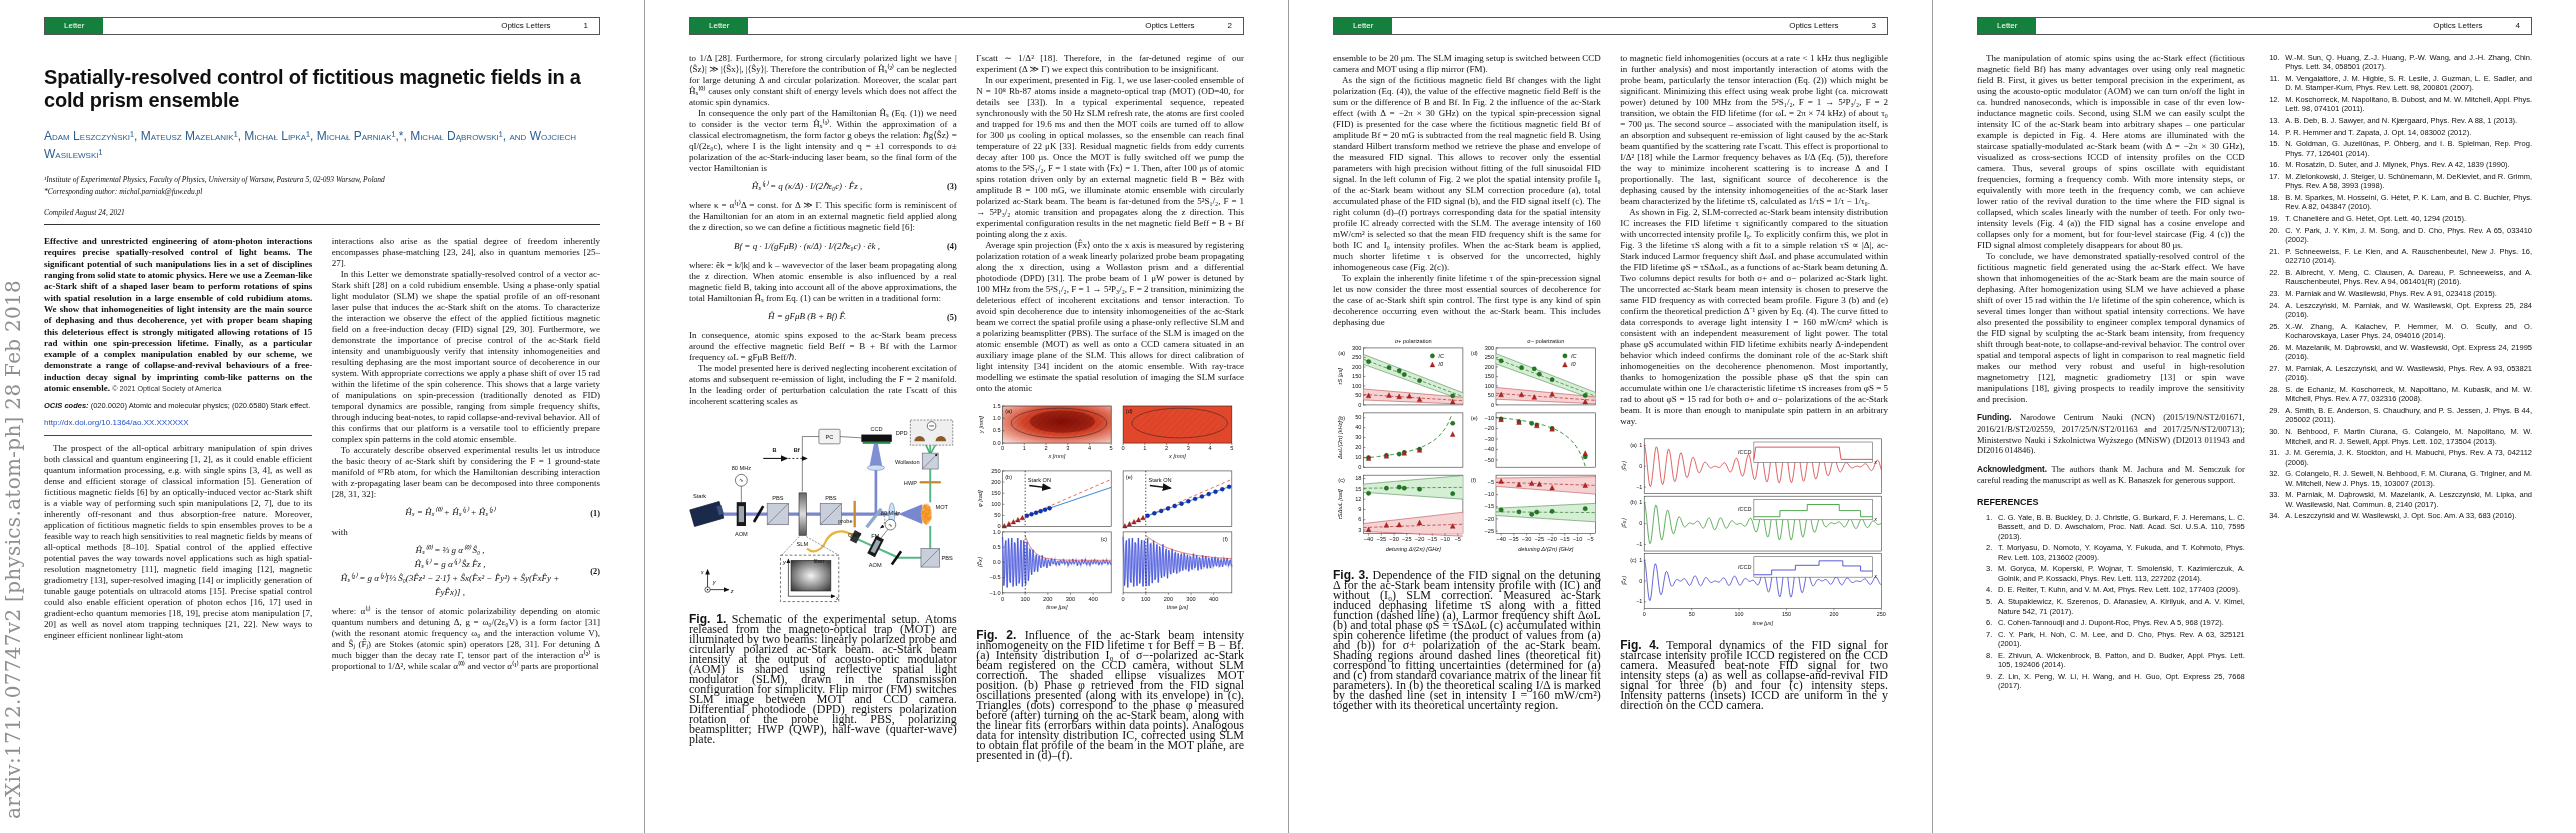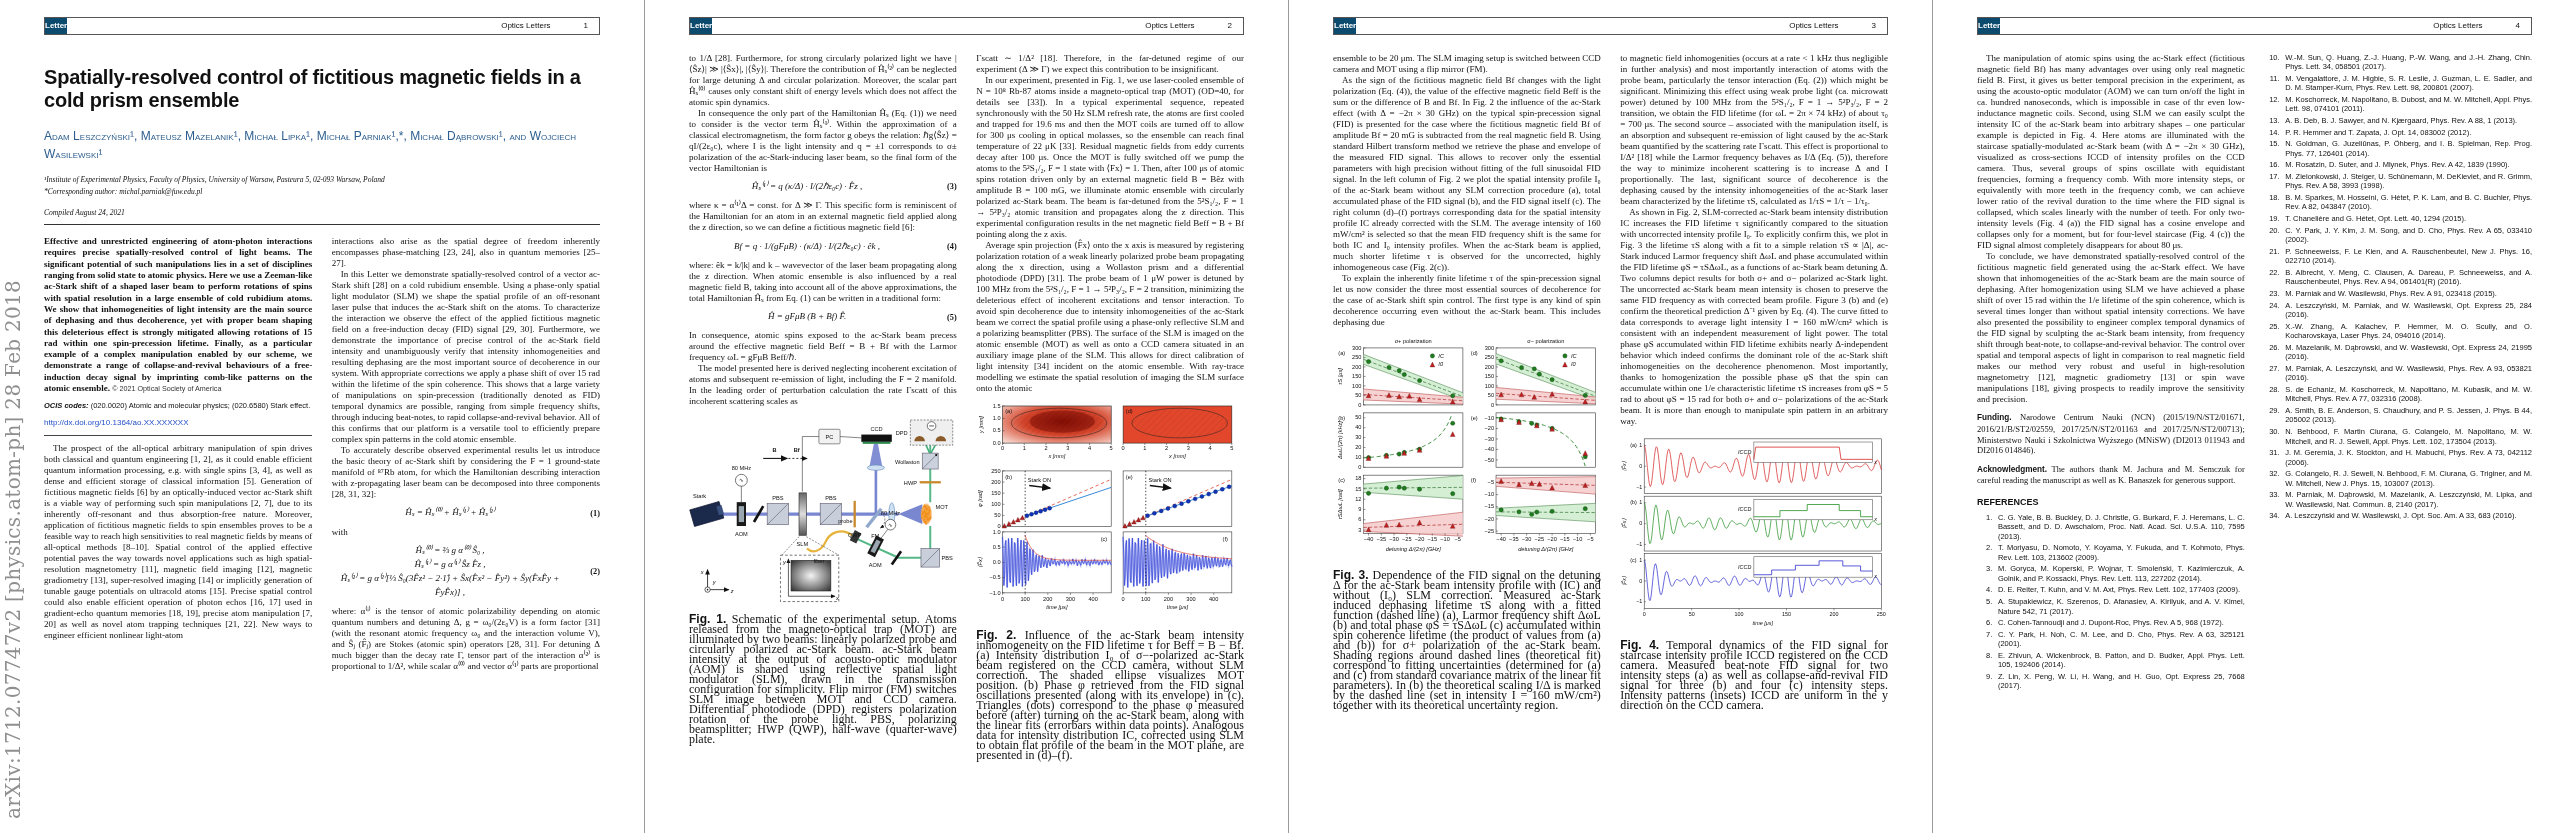--- a/index.html
+++ b/index.html
@@ -1,21 +1,21 @@
 <!DOCTYPE html>
 <html style="font-size:11px"><head>
 <meta charset="utf-8">
 <style>
   html,body{margin:0;padding:0;background:#8f8f8f;}
   #pages{display:flex;width:2576px;height:834px;}
   .page{width:644px;height:834px;background:#ffffff;position:relative;overflow:hidden;box-sizing:border-box;border-left:0.7px solid #9b9b9b;font-family:"Liberation Serif",serif;color:#111;}
   .page:first-child{border-left:none;}
   .inner{margin:16.7px 44px 0 44px;}
   .hdr{display:flex;align-items:center;border:0.9px solid #555;height:16px;font-family:"Liberation Sans",sans-serif;font-size:8px;background:#fff;}
-  .badge{background:#0c4a6e;color:#fff;height:100%;display:flex;align-items:center;padding:0 0;font-weight:bold;}
+  .badge{background:#15803d;color:#fff;height:100%;display:flex;align-items:center;padding:0 19px;}
   .jn{margin-left:auto;}
   .pn{margin:0 11px 0 33px;}
   h1.title{font-family:"Liberation Sans",sans-serif;font-weight:700;font-size:20px;line-height:1.18;letter-spacing:-0.2px;margin:31px 0 14px 0;}
   .authors{font-family:"Liberation Sans",sans-serif;font-variant:small-caps;font-weight:400;font-size:12px;line-height:1.5;color:#2b5d8e;margin:0 0 11px 0;}
   .affil{font-size:7.5px;font-style:italic;line-height:1.55;}
   .compiled{font-style:italic;font-size:7.6px;margin-top:11px;}
   hr.full{border:none;border-top:0.8px solid #333;margin:7px 0 11px 0;}
   .cols{display:grid;grid-template-columns:1fr 1fr;column-gap:19.5px;}
   .colstop{margin-top:18px;}
   p{margin:0;}
@@ -801,21 +801,21 @@
               <li>T. Chanelière and G. Hétet, Opt. Lett. 40, 1294 (2015).</li>
               <li>C. Y. Park, J. Y. Kim, J. M. Song, and D. Cho, Phys. Rev. A 65, 033410 (2002).</li>
               <li>P. Schneeweiss, F. Le Kien, and A. Rauschenbeutel, New J. Phys. 16, 022710 (2014).</li>
               <li>B. Albrecht, Y. Meng, C. Clausen, A. Dareau, P. Schneeweiss, and A. Rauschenbeutel, Phys. Rev. A 94, 061401(R) (2016).</li>
               <li>M. Parniak and W. Wasilewski, Phys. Rev. A 91, 023418 (2015).</li>
               <li>A. Leszczyński, M. Parniak, and W. Wasilewski, Opt. Express 25, 284 (2016).</li>
               <li>X.-W. Zhang, A. Kalachev, P. Hemmer, M. O. Scully, and O. Kocharovskaya, Laser Phys. 24, 094016 (2014).</li>
               <li>M. Mazelanik, M. Dąbrowski, and W. Wasilewski, Opt. Express 24, 21995 (2016).</li>
               <li>M. Parniak, A. Leszczyński, and W. Wasilewski, Phys. Rev. A 93, 053821 (2016).</li>
               <li>S. de Echaniz, M. Koschorreck, M. Napolitano, M. Kubasik, and M. W. Mitchell, Phys. Rev. A 77, 032316 (2008).</li>
-              <li>A. Smith, B. E. Anderson, S. Chaudhury, and P. S. Jessen, J. Phys. B 44, 205002 (2013).</li>
+              <li>A. Smith, B. E. Anderson, S. Chaudhury, and P. S. Jessen, J. Phys. B 44, 205002 (2011).</li>
               <li>N. Behbood, F. Martin Ciurana, G. Colangelo, M. Napolitano, M. W. Mitchell, and R. J. Sewell, Appl. Phys. Lett. 102, 173504 (2013).</li>
               <li>J. M. Geremia, J. K. Stockton, and H. Mabuchi, Phys. Rev. A 73, 042112 (2006).</li>
               <li>G. Colangelo, R. J. Sewell, N. Behbood, F. M. Ciurana, G. Triginer, and M. W. Mitchell, New J. Phys. 15, 103007 (2013).</li>
               <li>M. Parniak, M. Dąbrowski, M. Mazelanik, A. Leszczyński, M. Lipka, and W. Wasilewski, Nat. Commun. 8, 2140 (2017).</li>
               <li>A. Leszczyński and W. Wasilewski, J. Opt. Soc. Am. A 33, 683 (2016).</li>
             </ol>
         </div>
       </div>
     </div>
   </div>

